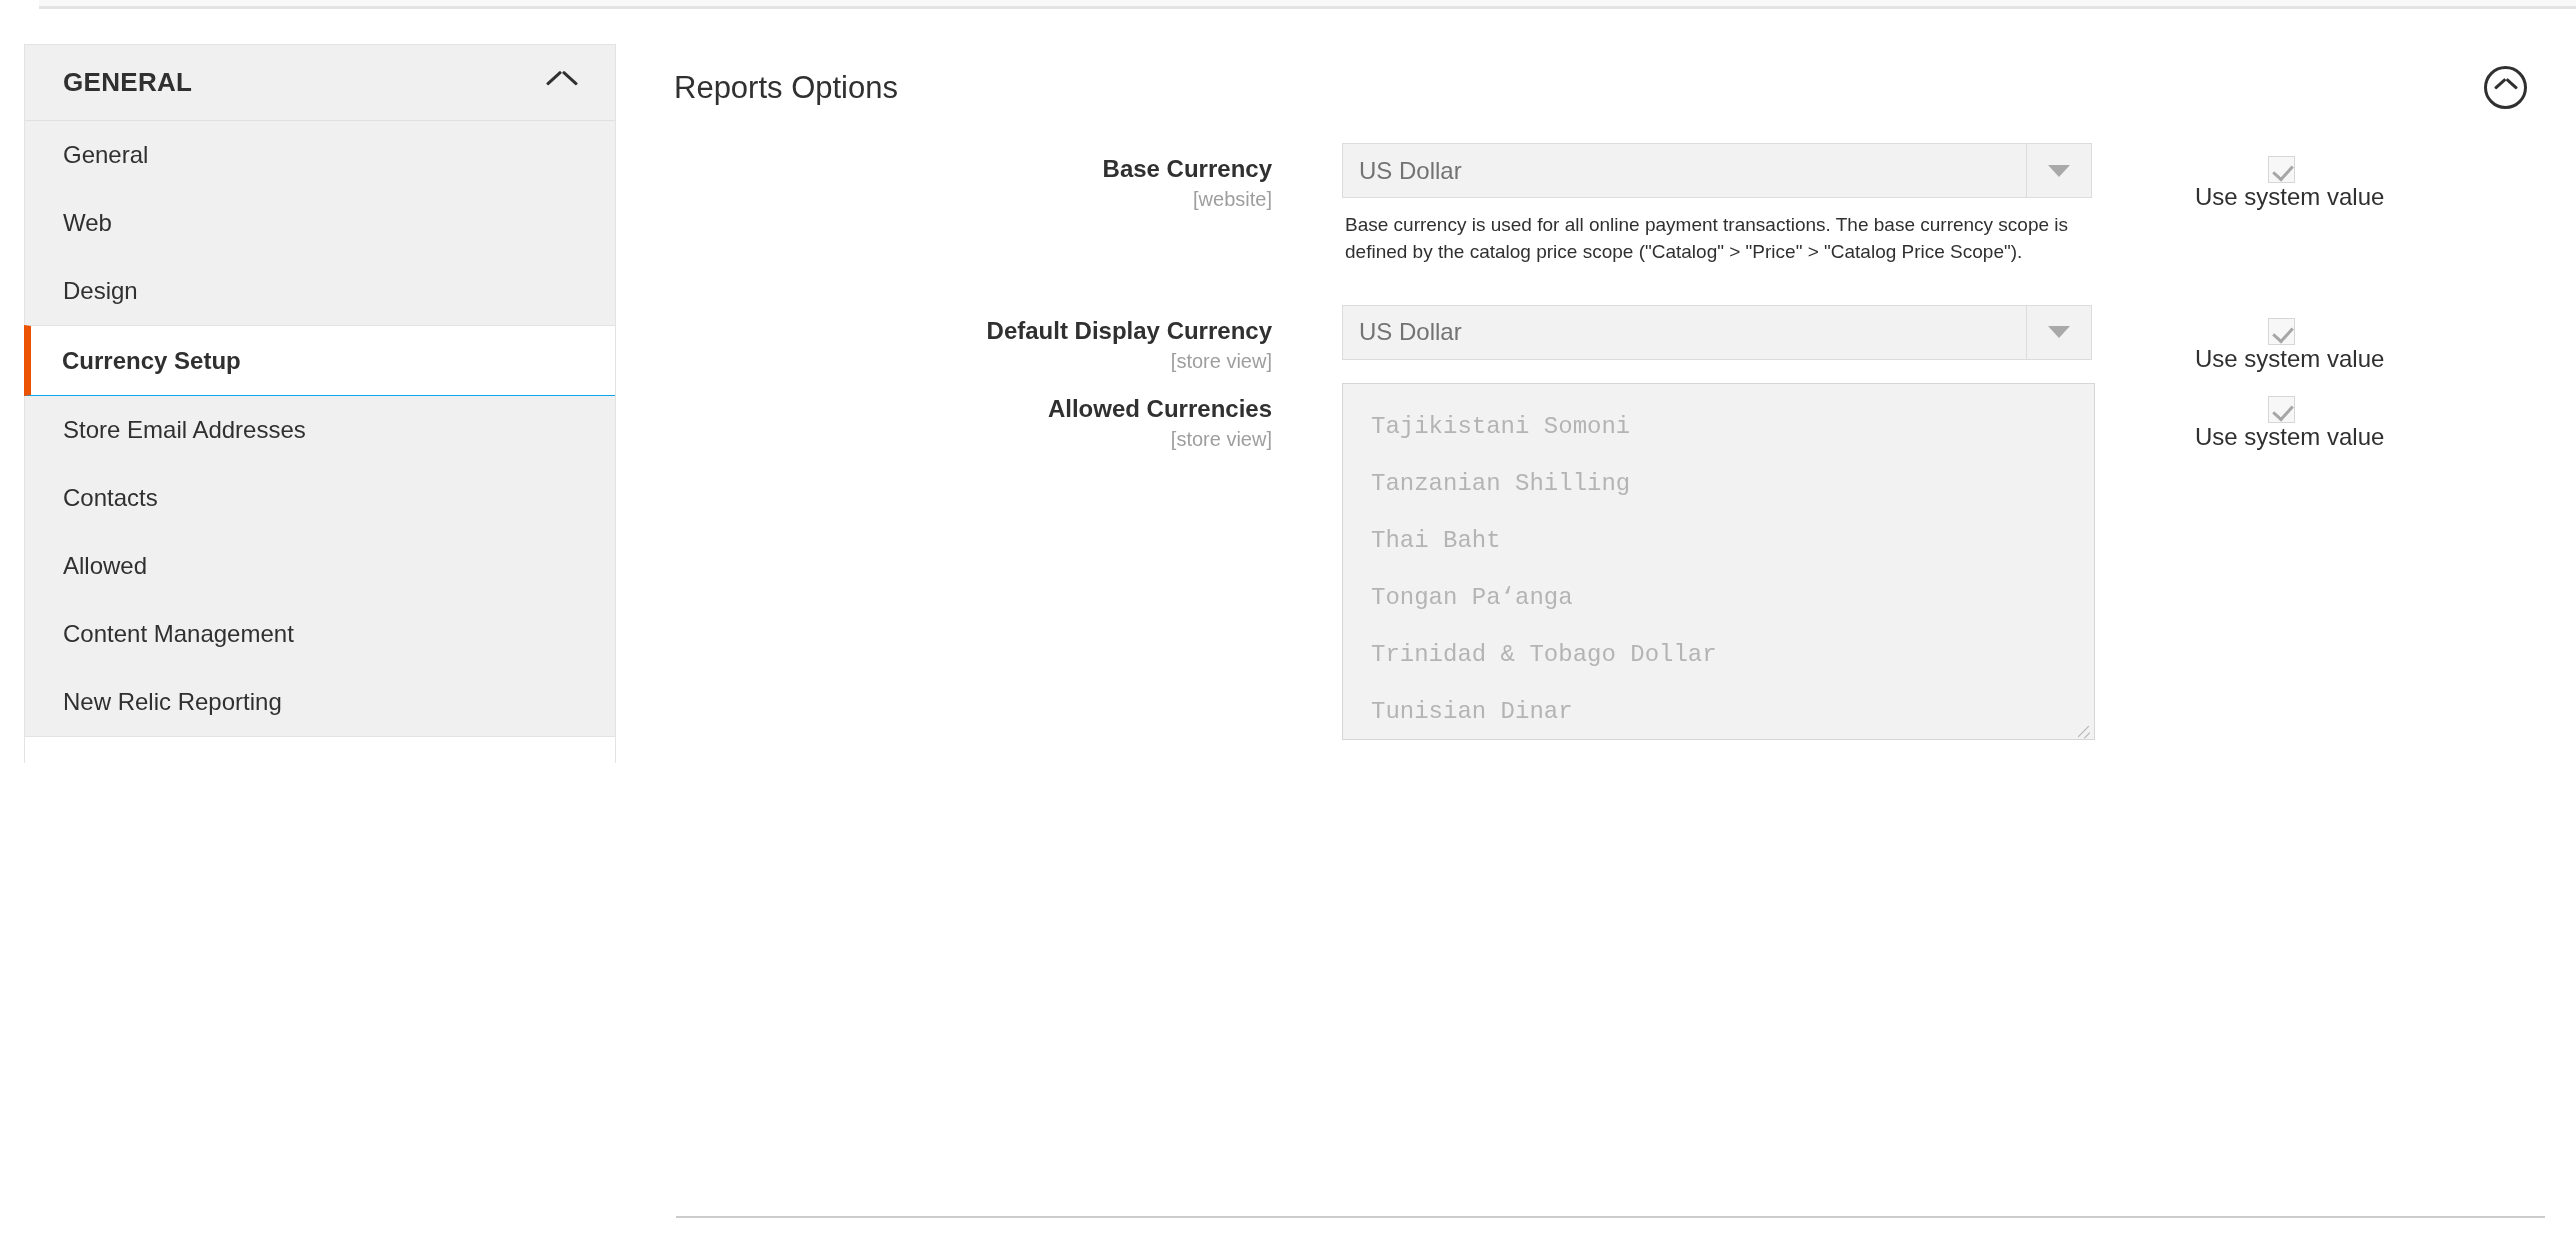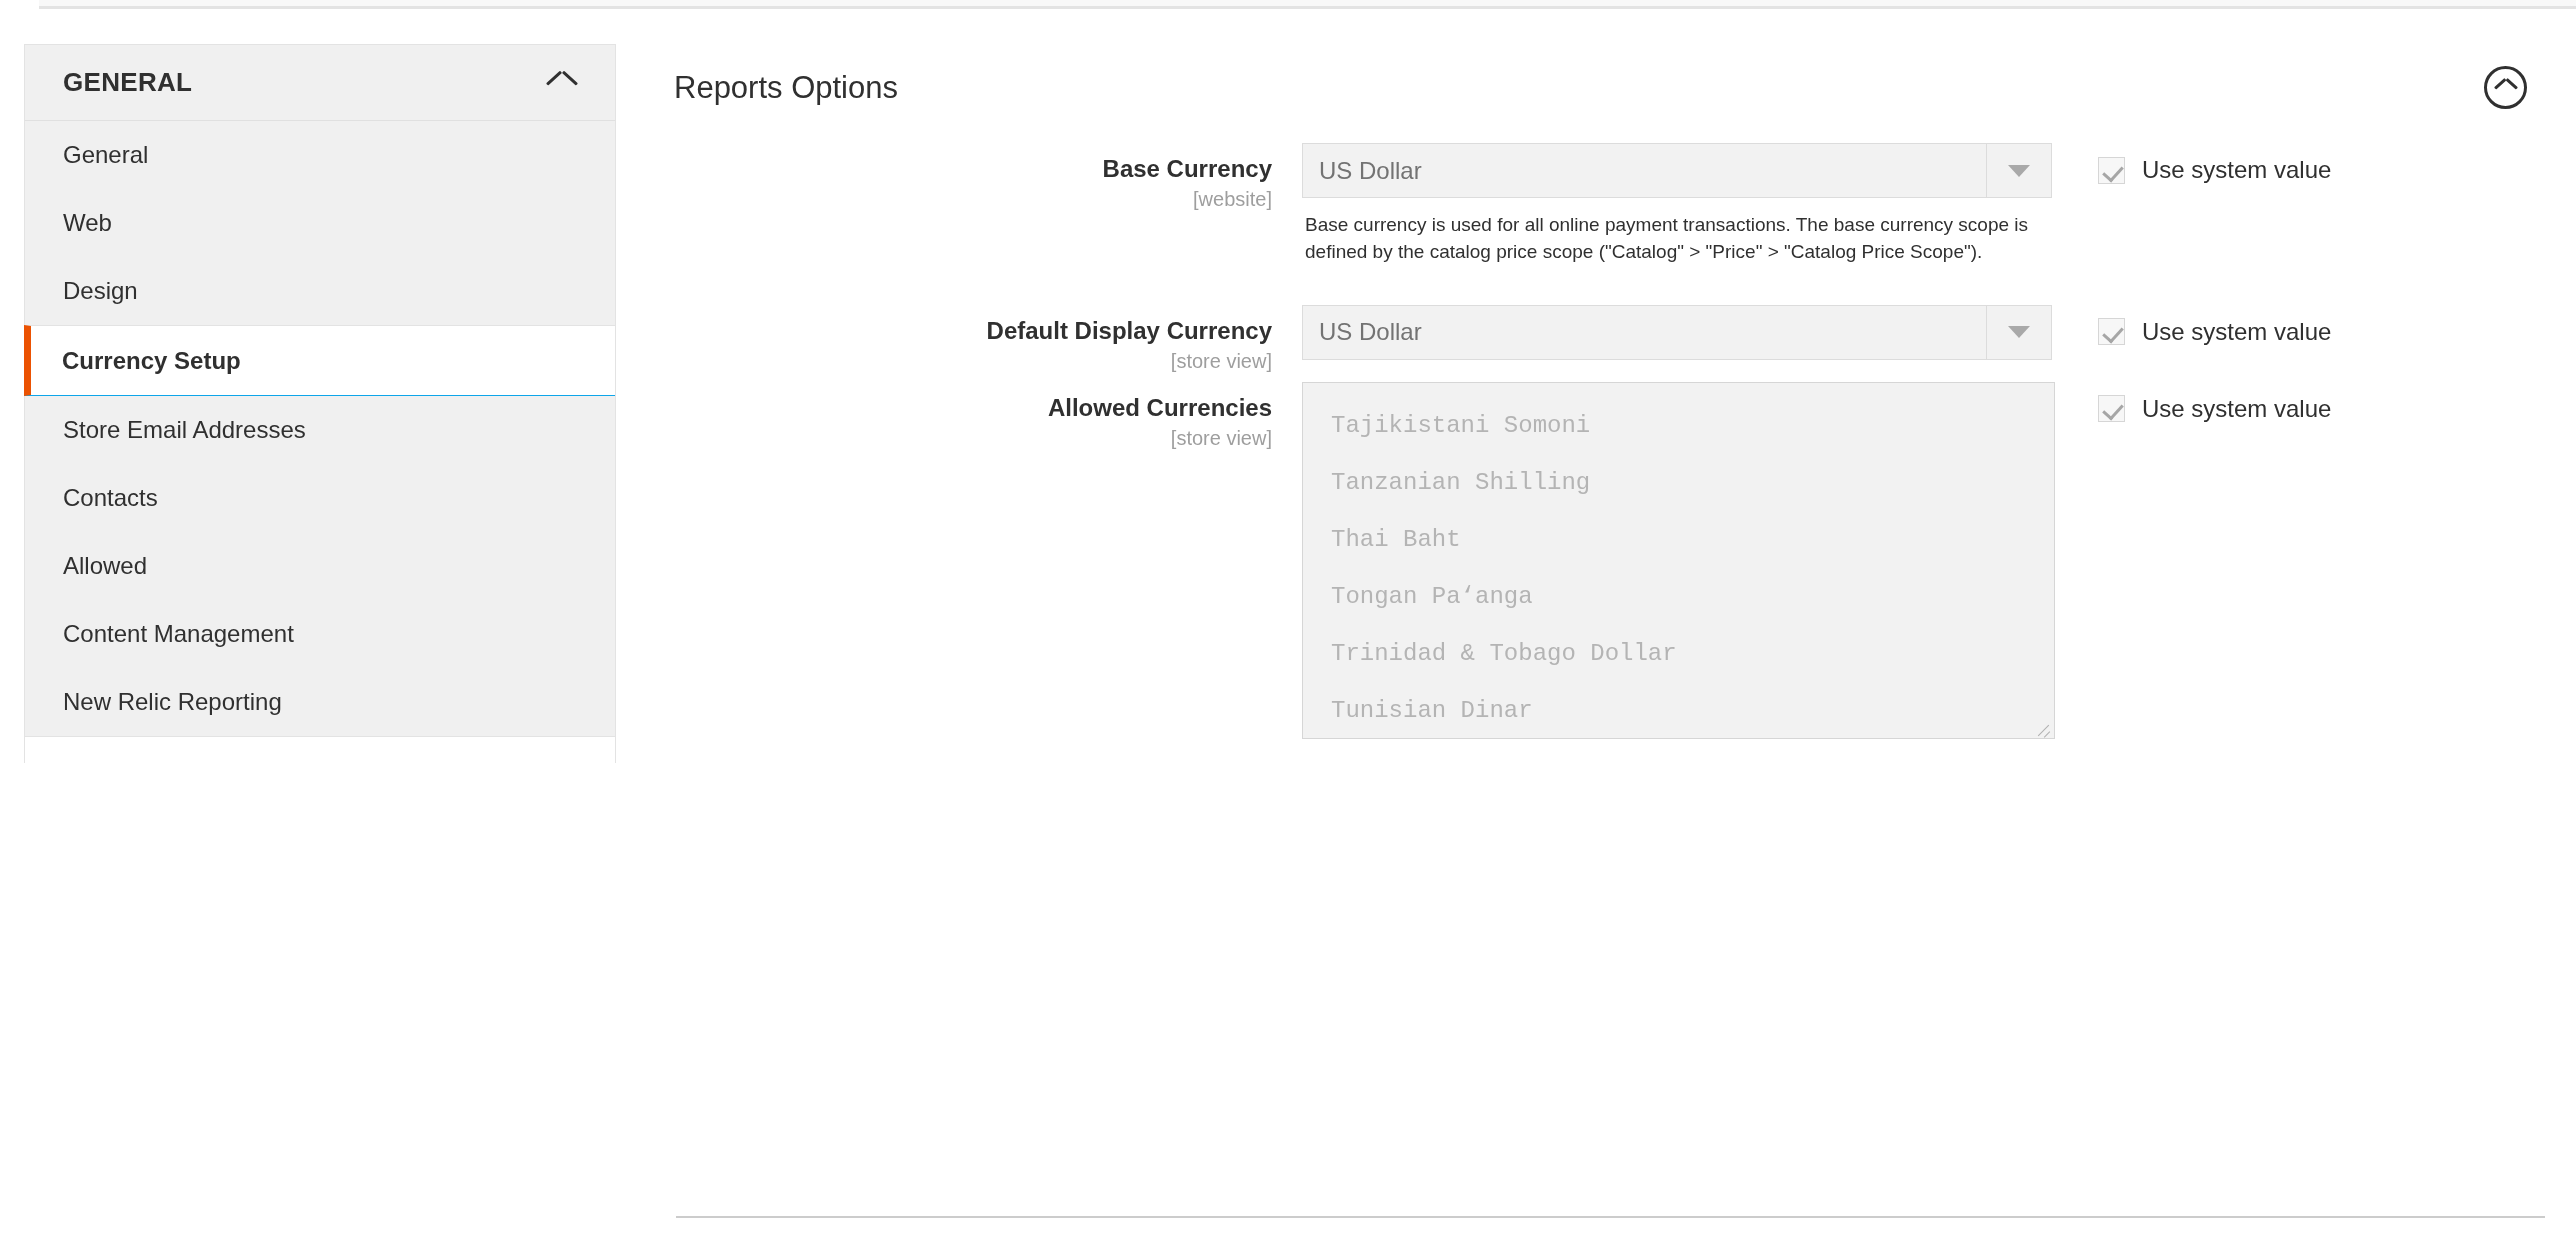--- a/index.html
+++ b/index.html
@@ -156,20 +156,21 @@
   .collapse-btn .mini-chev::after  { right: 0; transform: rotate(42deg);  transform-origin: right center; }
 
   
   .form-area { position: relative; padding-left: 0; }
 
   .field-row {
     position: relative;
     display: flex;
     align-items: flex-start;
     margin-bottom: 0;
+    gap: 40px;
   }
 
   .field-label {
     width: 651px;
     text-align: right;
     padding-right: 30px;
     padding-top: 13px;
     flex: 0 0 651px;
   }
   .field-label .lbl {
@@ -268,20 +269,21 @@
   }
   .resize-grip::before { width: 15px; right: 0; bottom: 4px;  transform: rotate(-45deg); }
   .resize-grip::after  { width: 8px;  right: 0; bottom: 0px;  transform: rotate(-45deg); }
 
   
   .sysval {
     display: flex;
     align-items: center;
     margin-left: 46px;
     padding-top: 13px;
+    flex-direction: column;
   }
   .cb {
     width: 27px; height: 27px;
     border: 1px solid #d6d6d6;
     background: #f7f7f7;
     position: relative;
     flex: 0 0 27px;
   }
   .cb::after {
     content: "";

